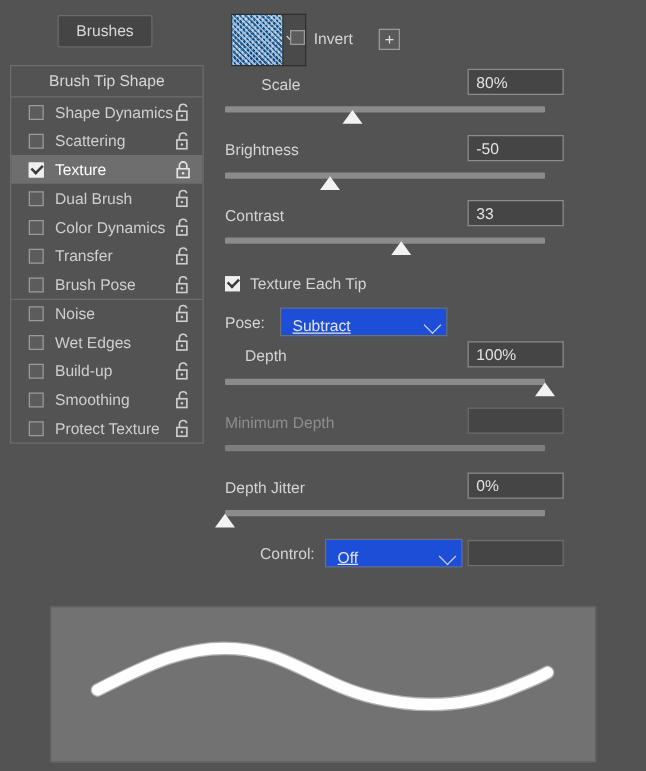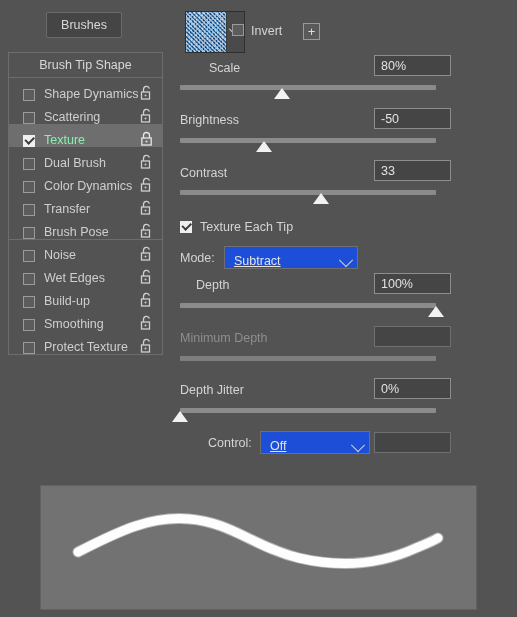--- a/index.html
+++ b/index.html
@@ -116,31 +116,31 @@
     display: flex;
     align-items: center;
     justify-content: center;
     font-size: 12.5px;
     color: #d8d8d8;
     border-bottom: 1px solid #6d6d6d;
   }
   .s-item {
     height: 23px;
     display: flex;
-    align-items: flex-end;
+    align-items: center;
     padding: 0 8px 0 14px;
     box-sizing: border-box;
     font-size: 12.5px;
     color: #cfcfcf;
     cursor: pointer;
     position: relative;
   }
   .s-item.selected {
     background: #6e6e6e;
-    color: #86efac;
+    color: #ffffff;
   }
   .s-item.divider-top { border-top: 1px solid #6d6d6d; }
   .s-label { flex: 1; margin-left: 9px; }
 
   .cbox {
     width: 12px;
     height: 12px;
     border: 1px solid #9b9b9b;
     background: #5c5c5c;
     box-sizing: border-box;
@@ -432,21 +432,21 @@
   <div class="slider" style="top:190px;">
     <div class="track"></div>
     <div class="thumb" style="left:55%;"></div>
   </div>
 
   <div class="tet-row">
     <span class="cbox cbox-dark checked"></span>
     <span>Texture Each Tip</span>
   </div>
 
-  <div class="ctrl-label" style="left:180px; top:251px;">Mode:</div>
+  <div class="ctrl-label" style="left:180px; top:251px;">Pose:</div>
   <div class="select" style="left:224px; top:246px; width:134px;">
     <span class="sel-text">Subtract</span>
     <span class="chev"></span>
   </div>
 
   <div class="ctrl-label" style="left:196px; top:278px;">Depth</div>
   <div class="valbox" style="left:374px; top:273px;">100%</div>
   <div class="slider" style="top:303px;">
     <div class="track"></div>
     <div class="thumb" style="left:100%;"></div>

